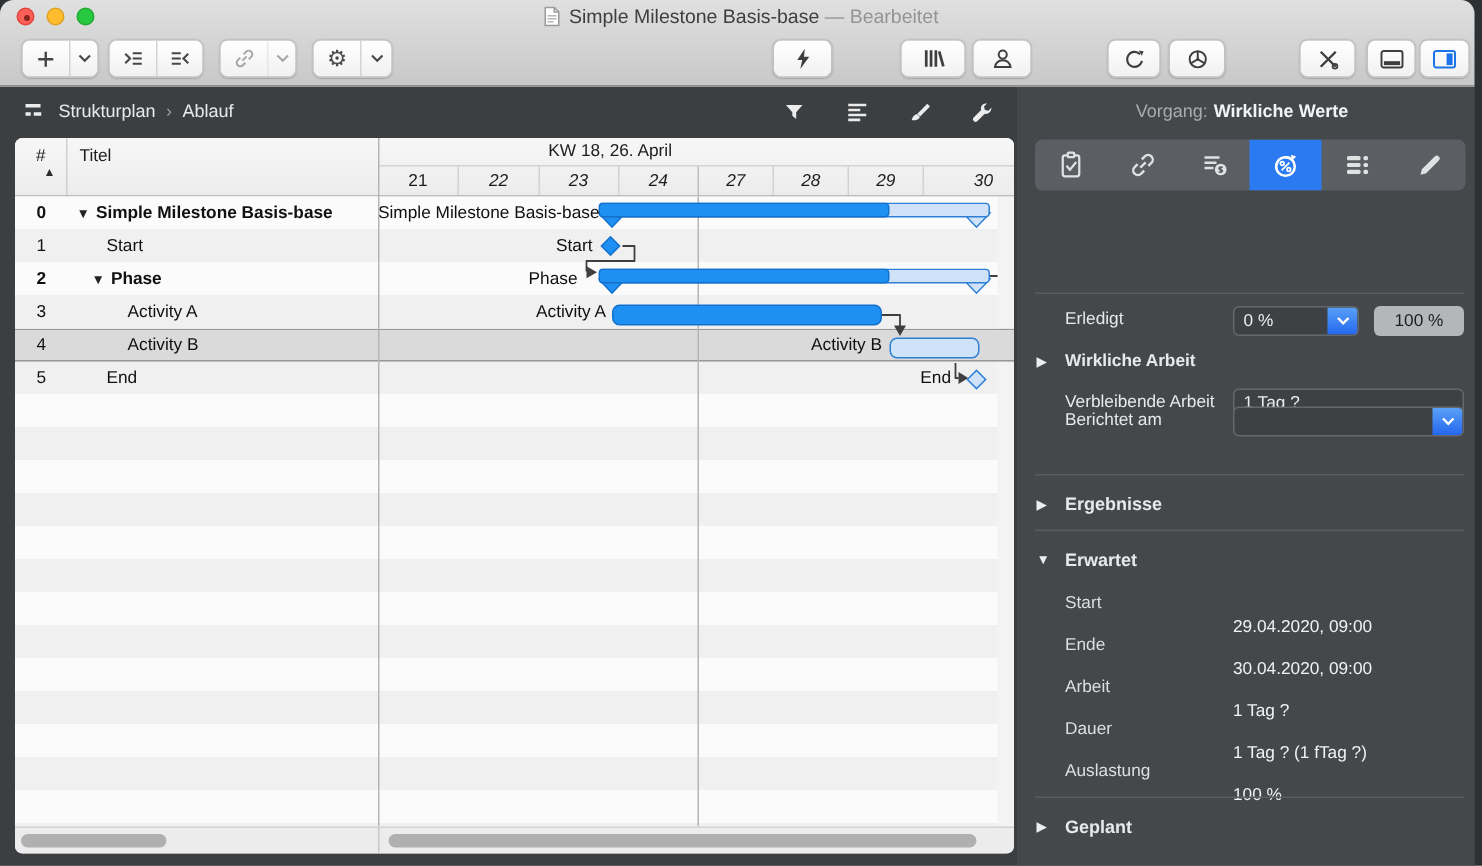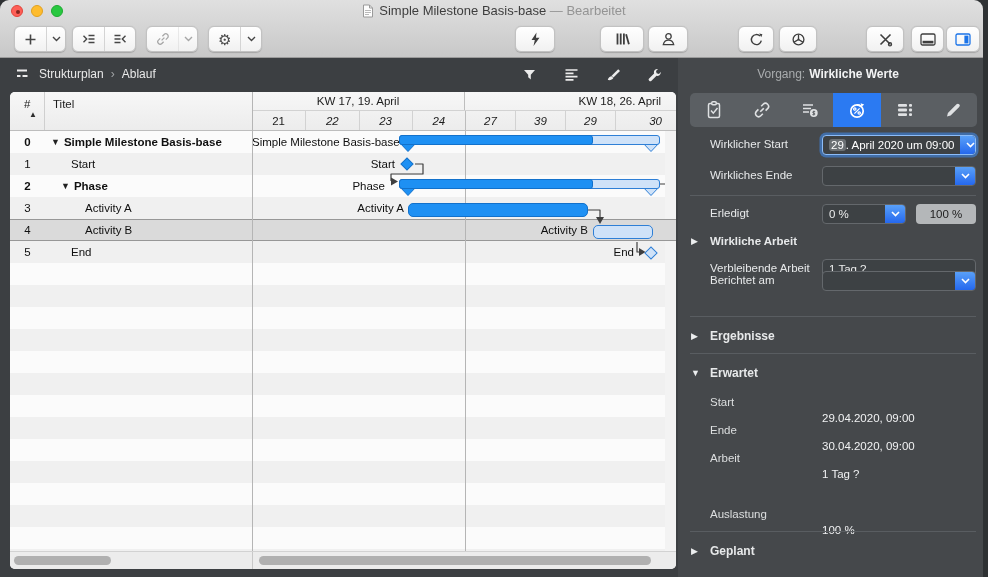--- a/index.html
+++ b/index.html
@@ -278,30 +278,29 @@
 
       <div class="hdr hdr-table">
         <div class="hcell hnum">
           <span class="hash">#</span>
           <span class="sortasc">▲</span>
         </div>
         <div class="hcell htitle">Titel</div>
       </div>
       <div class="hdr hdr-gantt" style="position:absolute">
         <div class="gweeks">
-          <div class="gweek w1">KW 17, 19. April</div>
           <div class="gweek w2">KW 18, 26. April</div>
         </div>
         <div class="gdays">
           <div class="gday wk1">21</div>
           <div class="gday wk1">22</div>
           <div class="gday wk1">23</div>
           <div class="gday wk1">24</div>
           <div class="gday wk2" style="border-left:1px solid #bdbdbd">27</div>
-          <div class="gday wk2">39</div>
+          <div class="gday wk2">28</div>
           <div class="gday wk2">29</div>
           <div class="gday wk2">30</div>
         </div>
       </div>
 
       <div class="obody stripes">
         <div class="orow lvl0 bold">
           <span class="onum">0</span>
             <span class="pad"></span>
           <span class="odisc">▼</span>
@@ -444,43 +443,21 @@
               <rect x="14" y="13.2" width="3" height="2.8" rx="1"></rect>
             </svg>
         </div>
         <div class="tab">
           <svg width="20" height="20" viewBox="0 0 20 20" fill="#dfe1e3">
               <path d="M4 16.5l.9-3.6 8.6-8.6a1.9 1.9 0 0 1 2.7 2.7l-8.6 8.6z"></path>
             </svg>
         </div>
       </div>
 
-      <div class="irow" style="top:77px">
-        <span class="ilabel">Wirklicher Start</span>
-        <div class="ifield focus">
-          <span class="val" style="color:#fff"><span class="valsel">29</span><span>. April 2020 um 09:00</span></span>
-          <span class="ddbtn">
-              <svg width="9" height="6" viewBox="0 0 9 6">
-                <path d="M1 1l3.5 3.5L8 1" fill="none" stroke="#fff" stroke-width="1.6"></path>
-              </svg>
-            </span>
-        </div>
-      </div>
-
-      <div class="irow" style="top:108px">
-        <span class="ilabel">Wirkliches Ende</span>
-        <div class="ifield">
-          <span class="val"></span>
-          <span class="ddbtn">
-              <svg width="9" height="6" viewBox="0 0 9 6">
-                <path d="M1 1l3.5 3.5L8 1" fill="none" stroke="#fff" stroke-width="1.6"></path>
-              </svg>
-            </span>
-        </div>
-      </div>
+
 
       <div class="ins-div" style="top:137px"></div>
 
       <div class="irow" style="top:146px">
         <span class="ilabel">Erledigt</span>
         <div class="ifield short">
           <span class="val">0 %</span>
           <span class="ddbtn">
               <svg width="9" height="6" viewBox="0 0 9 6">
                 <path d="M1 1l3.5 3.5L8 1" fill="none" stroke="#fff" stroke-width="1.6"></path>
@@ -533,20 +510,24 @@
           <span class="xval">29.04.2020, 09:00</span>
       </div>
       <div class="irow exprow" style="top:363px">
         <span class="ilabel">Ende</span>
           <span class="xval">30.04.2020, 09:00</span>
       </div>
       <div class="irow exprow" style="top:391px">
         <span class="ilabel">Arbeit</span>
           <span class="xval">1 Tag ?</span>
       </div>
+      <div class="irow exprow" style="top:419px">
+        <span class="ilabel">Dauer</span>
+          <span class="xval">1 Tag ? (1 fTag ?)</span>
+      </div>
       <div class="irow exprow" style="top:447px">
         <span class="ilabel">Auslastung</span>
           <span class="xval">100 %</span>
       </div>
 
       <div class="ins-div" style="top:473px"></div>
 
       <div class="sechdr" style="top:485px">
         <span class="idisc">▶</span>
         <span class="ilabel">Geplant</span>

